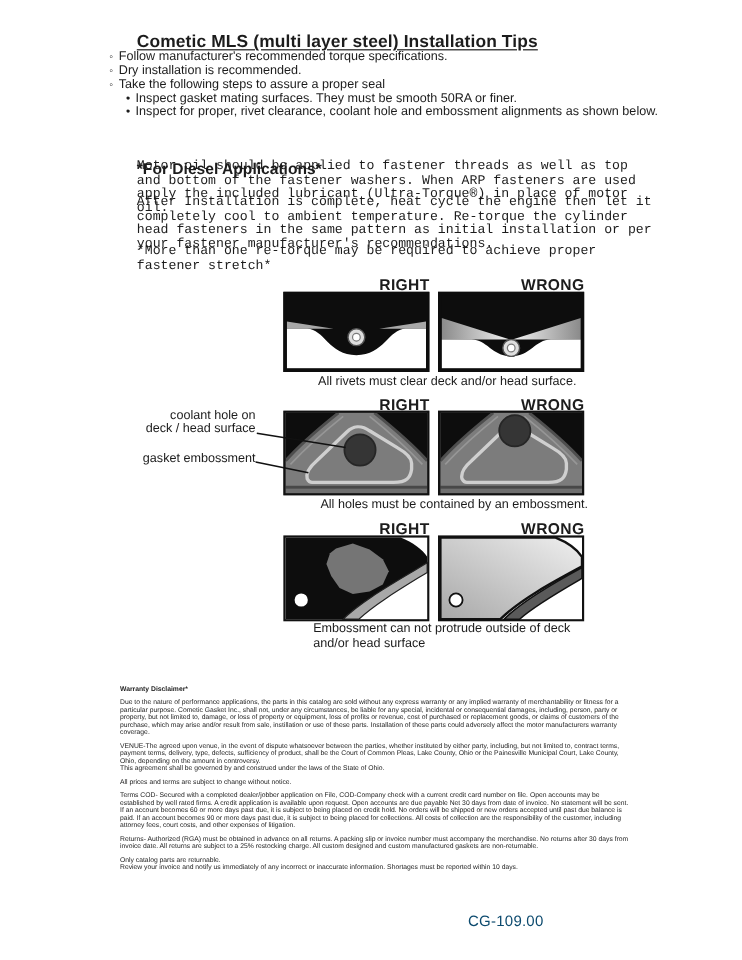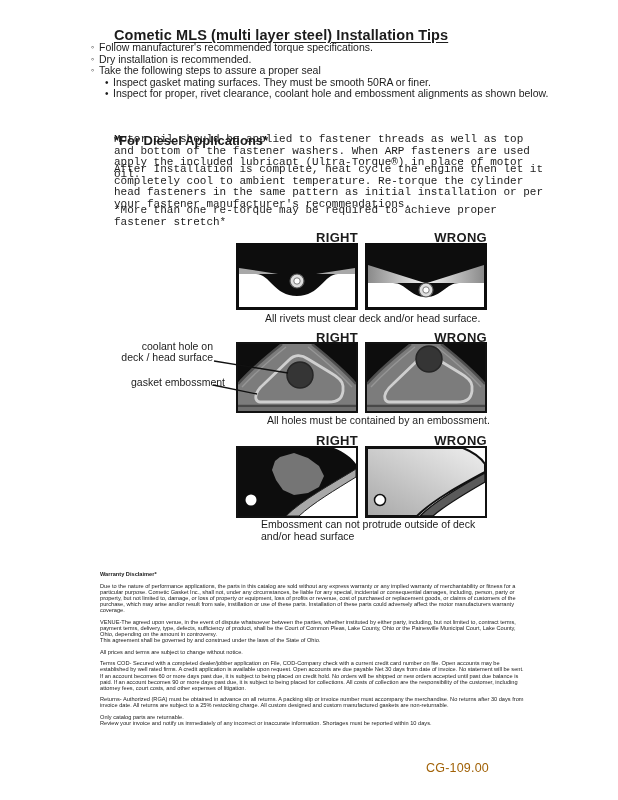--- a/index.html
+++ b/index.html
@@ -25,21 +25,21 @@
   .dg-label{width:122px;text-align:right;font-size:13px;font-weight:bold;letter-spacing:.3px;}
   .caption{font-size:10.5px;line-height:11.5px;margin-left:28px;}
   .panel{display:block;}
   .ann{font-size:10.5px;line-height:11.3px;text-align:right;}
   
   .fineprint{left:100px;top:571px;width:424px;height:185px;overflow:hidden;}
   .fineprint-inner{width:848px;transform:scale(0.5);transform-origin:0 0;
     font-size:11.3px;line-height:12.2px;color:#222;}
   .fineprint-inner .fp{margin:0 0 11px 0;}
   .fp-head{font-weight:bold;margin:0 0 11px 0;}
-  .doc-code{left:390px;top:761px;font-size:12.5px;color:#a16207;letter-spacing:.2px;margin-left:36px;}
+  .doc-code{left:390px;top:761px;font-size:12.5px;color:#0c4a6e;letter-spacing:.2px;}
 </style>
 </head>
 <body>
 
 <div class="abs doc-title">Cometic MLS (multi layer steel) Installation Tips</div>
 
 <div class="abs bullets">
   <div class="bullet">
       <span>Follow manufacturer's recommended torque specifications.</span>
     </div>
@@ -97,21 +97,21 @@
 
 <div class="abs caption" style="left:237px;top:313px;">All rivets must clear deck and/or head surface.</div>
 
 <div class="abs dg-label" style="left:236px;top:330px;">RIGHT</div>
 <div class="abs dg-label" style="left:365px;top:330px;">WRONG</div>
 
 <div class="abs ann" style="left:118px;top:341px;width:95px;">
   <div>coolant hole on</div>
   <div>deck / head surface</div>
 </div>
-<div class="abs ann" style="left:128px;top:377px;width:97px;">gasket embossment</div>
+<div class="abs ann" style="left:116px;top:377px;width:97px;">gasket embossment</div>
 
 <svg class="abs panel" style="left:236px;top:342px;" width="122" height="71" viewBox="0 0 122 71">
   <rect x="0" y="0" width="122" height="71" fill="#7c7c7c"></rect>
   <path d="M2,2 L46,2 C36,10 16,26 2,42 Z" fill="#0d0d0d"></path>
   <path d="M120,2 L76,2 C86,10 106,26 120,42 Z" fill="#0d0d0d"></path>
   <path d="M46,2 C36,10 16,26 2,42" fill="none" stroke="#4e4e4e" stroke-width="2.5"></path>
   <path d="M76,2 C86,10 106,26 120,42" fill="none" stroke="#4e4e4e" stroke-width="2.5"></path>
   <path d="M50,5 C40,13 21,29 6,45" fill="none" stroke="#969696" stroke-width="1.4"></path>
   <path d="M72,5 C82,13 101,29 116,45" fill="none" stroke="#969696" stroke-width="1.4"></path>
   <path d="M24,60 L92,60 C103,60 106,56 107,49 L107,44 C107,39 102,35 95,31 L72,17 C65,12 58,13 53,18 L28,42 C21,48 19,53 20,57 C21,59 22,60 24,60 Z" fill="none" stroke="#cfcfcf" stroke-width="2.8"></path>

